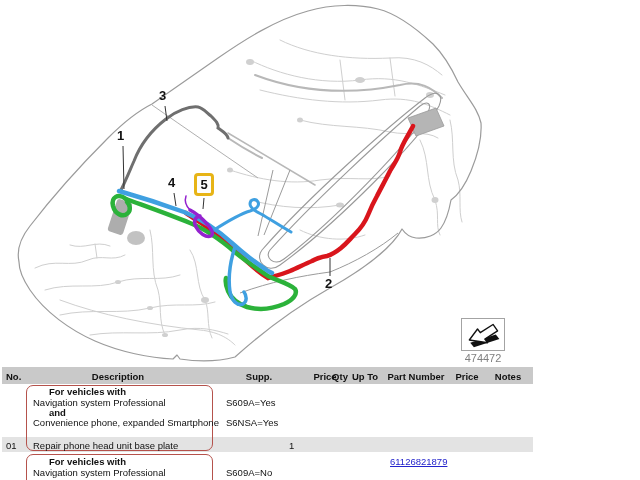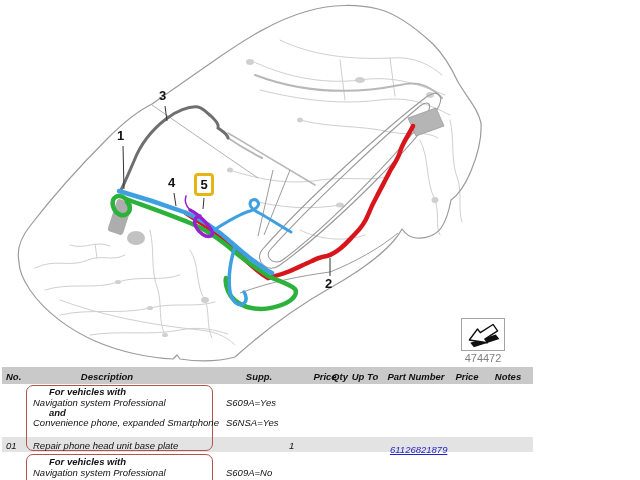--- a/index.html
+++ b/index.html
@@ -10,21 +10,21 @@
   .diagram { position:absolute; left:0; top:0; width:640px; height:362px; }
   .diagram svg { position:absolute; left:0; top:0; }
   .callout { position:absolute; font-weight:bold; font-size:13px; color:#111; line-height:14px; cursor:pointer; }
   .callout-box { position:absolute; width:20px; height:23px; border:3px solid #e7b416; border-radius:4px;
                  background:#fdfdfd; display:flex; align-items:center; justify-content:center;
                  font-weight:bold; font-size:13px; color:#111; cursor:pointer; }
   .ref-box { position:absolute; left:461px; top:318px; width:44px; height:33px; border:1px solid #a3a3a3; background:#fff; cursor:pointer; }
   .ref-num { position:absolute; left:458px; top:352px; width:50px; text-align:center; font-size:11px; color:#808080; }
 
   
-  .tbl { position:absolute; left:0; top:0; width:640px; height:480px; font-size:9.5px; color:#111;font-style:italic; }
+  .tbl { position:absolute; left:0; top:0; width:640px; height:480px; font-size:9.5px; color:#111; }
   .band { position:absolute; left:2px; width:531px; }
   .hdr-band { top:367px; height:17px; background:#c9c9c9; }
   .row-band { top:437px; height:15px; background:#e3e3e3; }
   .hcell { position:absolute; top:371px; font-weight:bold; font-size:9.5px; color:#111; white-space:nowrap; }
   .ctr { transform:translateX(-50%); }
   .cell { position:absolute; white-space:nowrap; }
   .bold { font-weight:bold;padding-left:16px; }
   .red-rect { position:absolute; left:26px; width:187px; border:1.6px solid #b5524c; border-radius:7px; background:transparent; }
   a.part-link { color:#2424cc; text-decoration:underline; cursor:pointer; }
 </style>
@@ -152,21 +152,21 @@
       </svg>
     </div>
     <div class="ref-num">474472</div>
   </div>
 
   <div class="tbl">
     <div class="band hdr-band"></div>
     <div class="band row-band"></div>
 
     <span class="hcell" style="left:6px;">No.</span>
-    <span class="hcell ctr" style="left:107px;">Description</span>
+    <span class="hcell ctr" style="left:118px;">Description</span>
     <span class="hcell ctr" style="left:250px;margin-left:9px;">Supp.</span>
     <span class="hcell ctr" style="left:292px;margin-left:48px;">Qty</span>
     <span class="hcell ctr" style="left:325px;">Price</span>
     <span class="hcell ctr" style="left:365px;">Up To</span>
     <span class="hcell ctr" style="left:416px;">Part Number</span>
     <span class="hcell ctr" style="left:467px;">Price</span>
     <span class="hcell ctr" style="left:508px;">Notes</span>
 
     <div class="red-rect" style="top:385px; height:66px;"></div>
     <div class="red-rect" style="top:454px; height:40px;"></div>
@@ -174,19 +174,19 @@
     <span class="cell bold" style="left:33px; top:386px;">For vehicles with</span>
     <span class="cell" style="left:33px; top:397px;">Navigation system Professional</span>
     <span class="cell" style="left:226px; top:397px;">S609A=Yes</span>
     <span class="cell bold" style="left:33px; top:407px;">and</span>
     <span class="cell" style="left:33px; top:417px;">Convenience phone, expanded Smartphone</span>
     <span class="cell" style="left:226px; top:417px;">S6NSA=Yes</span>
 
     <span class="cell" style="left:6px;  top:440px;">01</span>
     <span class="cell" style="left:33px; top:440px;">Repair phone head unit base plate</span>
     <span class="cell" style="left:289px; top:440px;">1</span>
-    <a class="cell part-link" style="left:390px; top:444px;">61126821879</a>
+    <a class="cell part-link" style="left:390px; top:456px;">61126821879</a>
 
     <span class="cell bold" style="left:33px; top:456px;">For vehicles with</span>
     <span class="cell" style="left:33px; top:467px;">Navigation system Professional</span>
     <span class="cell" style="left:226px; top:467px;">S609A=No</span>
   </div>
 </div>
 
 </body></html>

